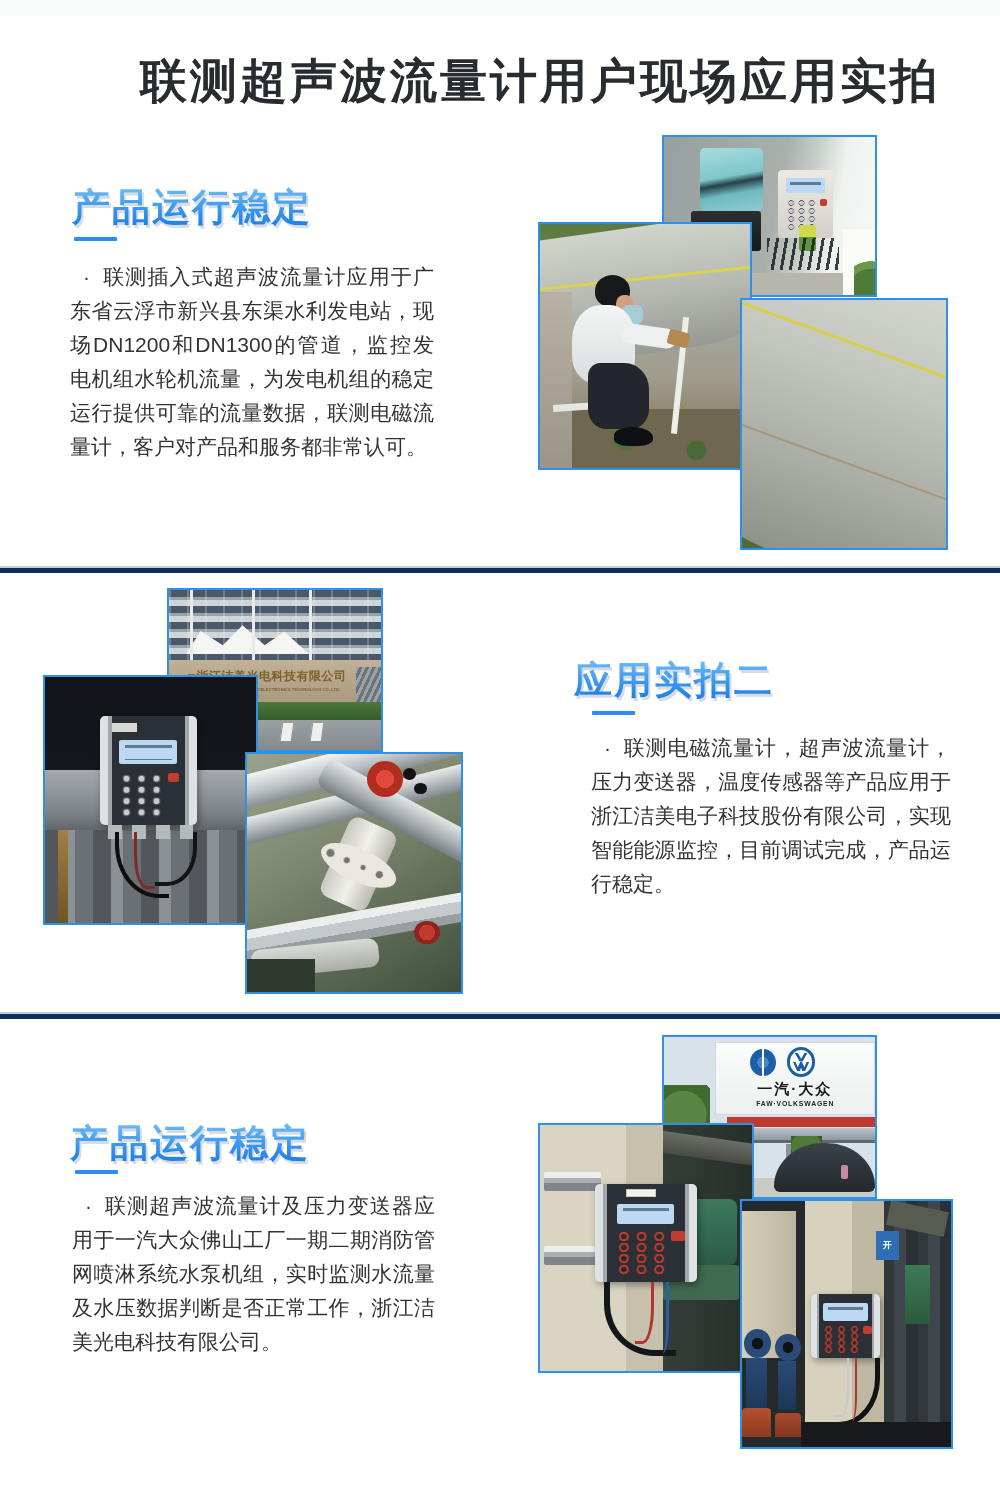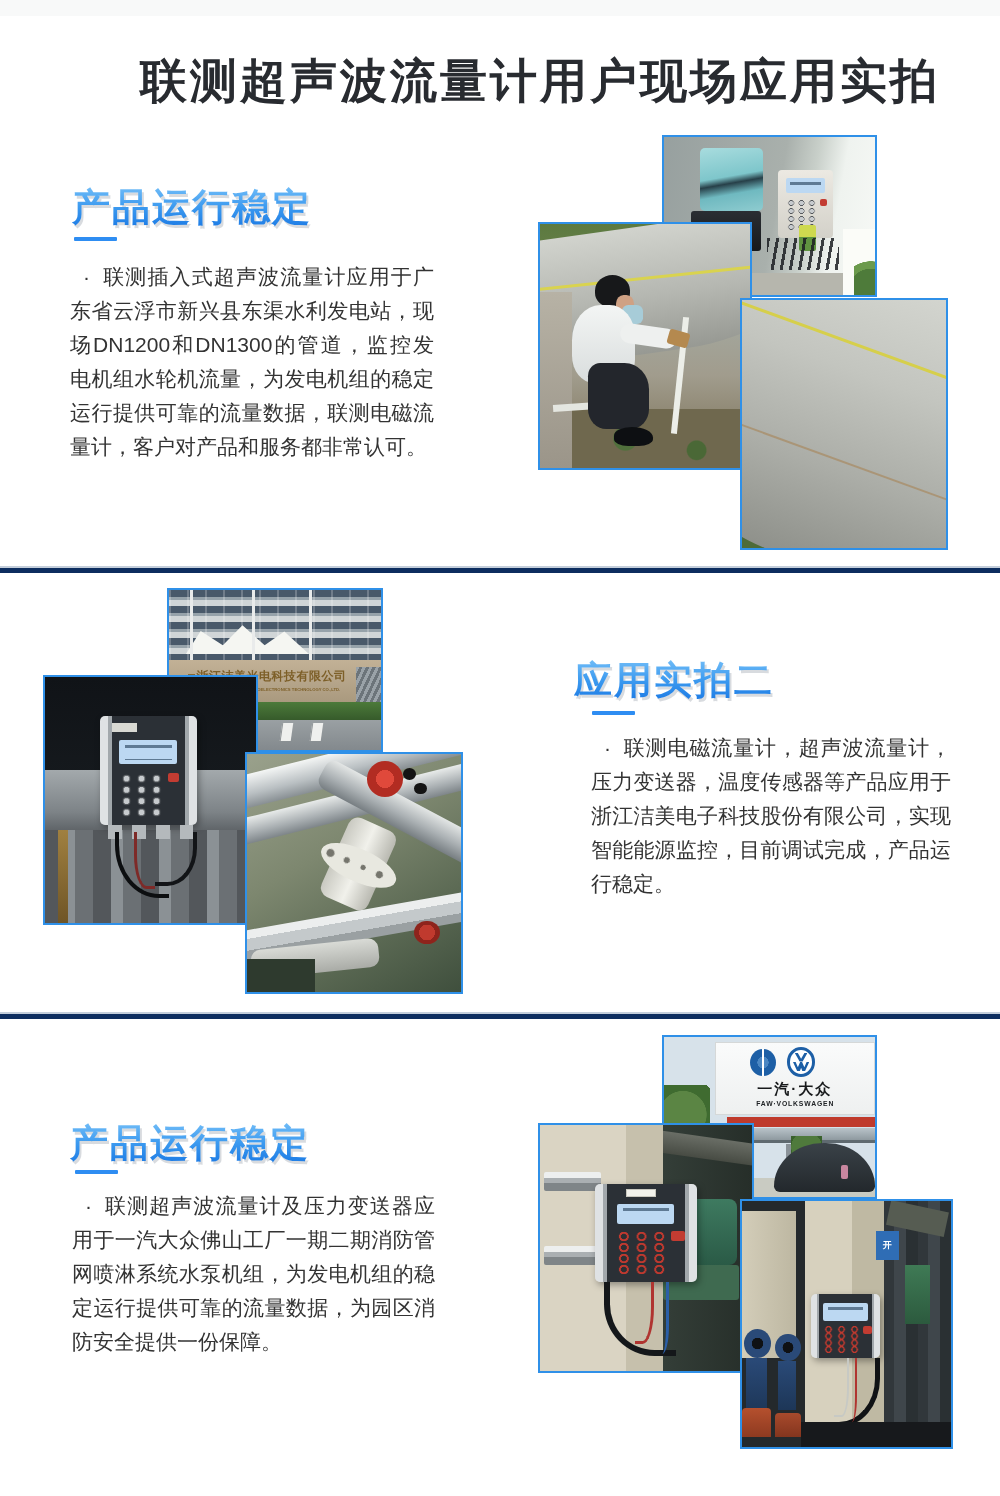--- a/index.html
+++ b/index.html
@@ -228,17 +228,17 @@
       </div>
       <div style="left:38%;top:64%;width:28%;height:28%;border:5px solid #101214;border-top:none;border-left:none;border-radius:0 0 70% 0;"></div>
       <div style="left:44%;top:64%;width:7%;height:24%;border-right:2px solid #c7c9c4;border-bottom:2px solid #c7c9c4;border-radius:0 0 50% 0;"></div>
       <div style="left:49%;top:64%;width:6%;height:26%;border-right:2px solid #b03430;border-radius:0 0 40% 0;"></div>
       <div style="left:28%;top:90%;width:72%;height:10%;background:#17191c;"></div>
     </div>
 
     <div class="abs sec-heading" style="left:70px;top:1118px;">产品运行稳定</div>
     <div class="abs sec-underline" style="left:75px;top:1170px;"></div>
     <p class="abs para" style="left:72px;top:1189px;width:363px;margin:0;">
-      <span class="bullet">·</span><span>联测超声波流量计及压力变送器应用于一汽大众佛山工厂一期二期消防管网喷淋系统水泵机组，为发电机组的稳定运行提供可靠的流量数据，为园区消防安全提供一份保障。</span>
+      <span class="bullet">·</span><span>联测超声波流量计及压力变送器应用于一汽大众佛山工厂一期二期消防管网喷淋系统水泵机组，实时监测水流量及水压数据判断是否正常工作，浙江洁美光电科技有限公司。</span>
     </p>
   </div>
 
 </div>
 
 </body></html>

